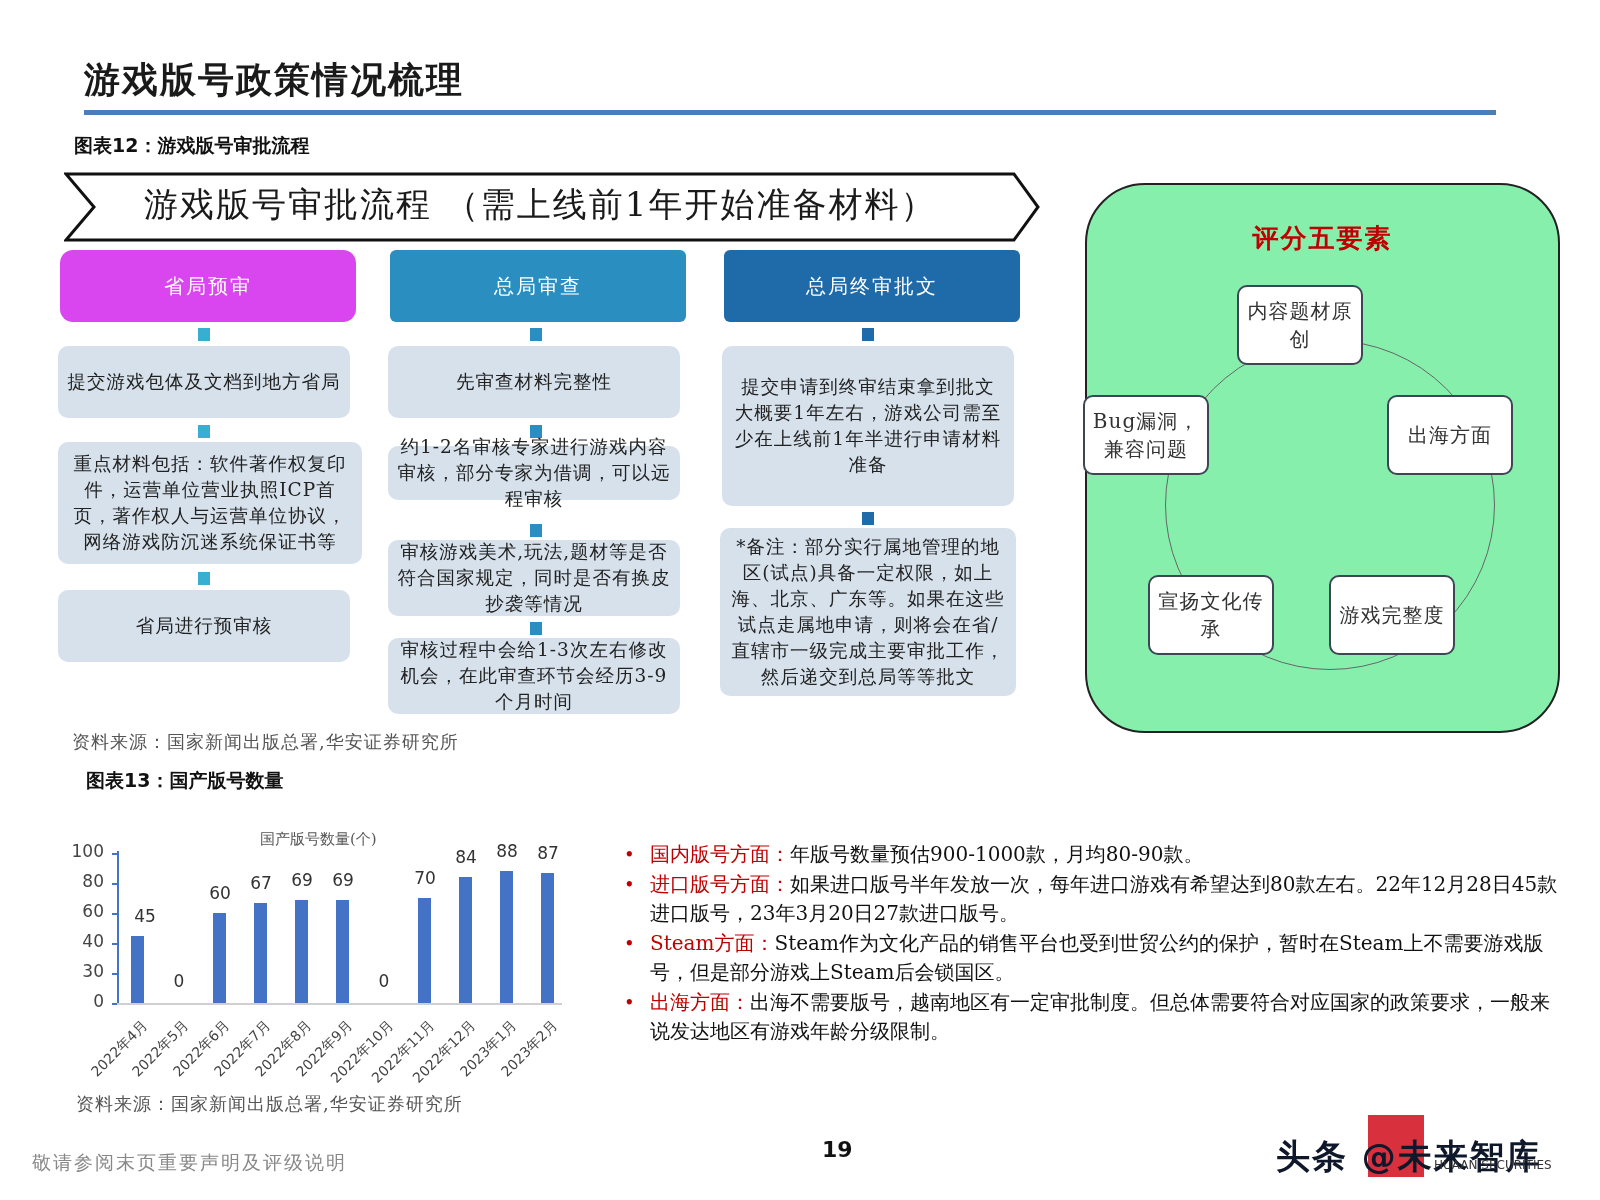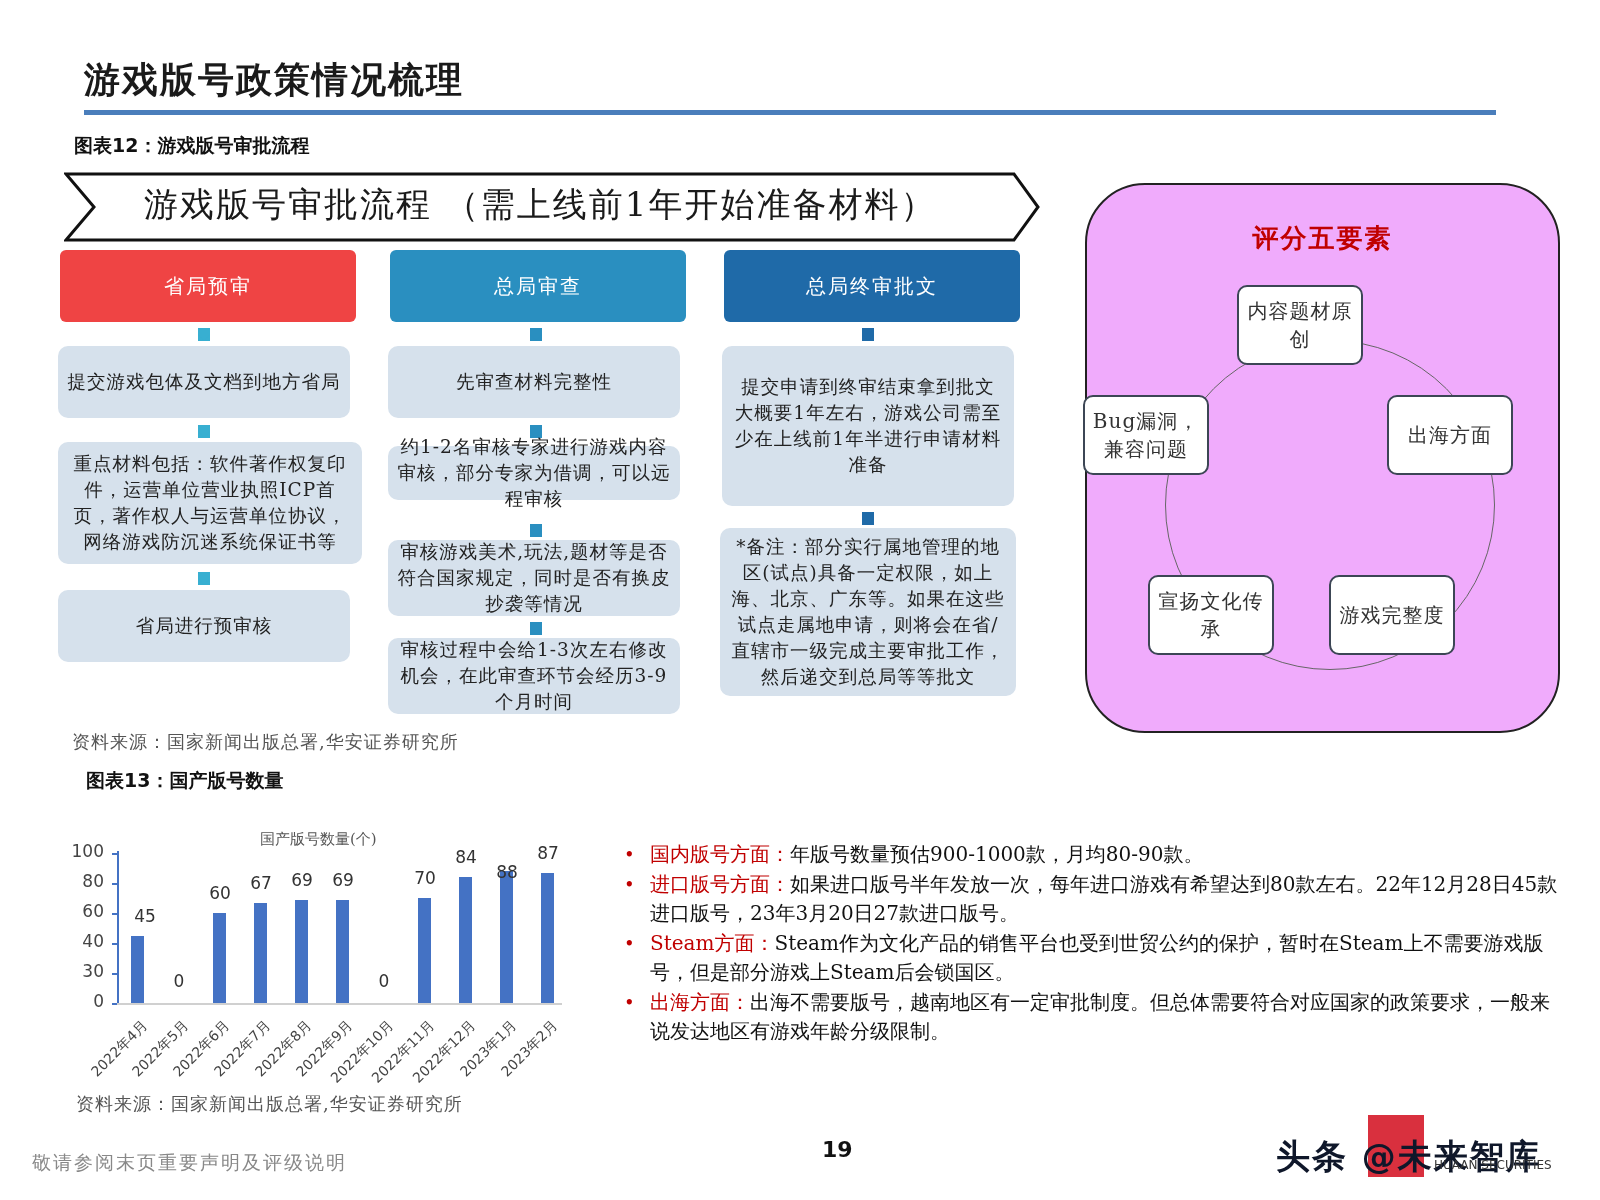--- a/index.html
+++ b/index.html
@@ -19,21 +19,21 @@
 
   
   .col { position: absolute; width: 296px; }
   .head { height: 72px; border-radius: 6px; color: #fff; font-size: 20px; display: flex; align-items: center; justify-content: center; letter-spacing: 2px; }
   .step { position: absolute; background: #d6e1ec; border-radius: 10px; font-size: 18.5px; line-height: 26px; color: #222; display: flex; align-items: center; justify-content: center; text-align: center; padding: 0 8px; letter-spacing: 1px; }
   .arrow { position: absolute; width: 12px; height: 13px; }
   .arrow::before { content: ""; position: absolute; left: 2px; top: 0; width: 8px; height: 6px; background: inherit; }
   .arrow::after { content: ""; position: absolute; left: 0; top: 6px; border-left: 6px solid transparent; border-right: 6px solid transparent; border-top: 7px solid; border-top-color: inherit; }
 
   
-  .score-panel { position: absolute; left: 1085px; top: 183px; width: 475px; height: 550px; background: #f0abfc; border: 2px solid #222; border-radius: 60px; }
+  .score-panel { position: absolute; left: 1085px; top: 183px; width: 475px; height: 550px; background: #86efac; border: 2px solid #222; border-radius: 60px; }
   .score-title { position: absolute; left: 0; width: 100%; top: 36px; text-align: center; color: #c00000; font-weight: bold; font-size: 26px; letter-spacing: 2px; }
   .ring { position: absolute; left: 78px; top: 155px; width: 330px; height: 330px; border: 1.3px solid #666; border-radius: 50%; }
   .node { position: absolute; width: 126px; height: 80px; background: #fff; border: 2.5px solid #3c4655; border-radius: 10px; display: flex; align-items: center; justify-content: center; text-align: center; font-size: 20px; line-height: 28px; color: #333; letter-spacing: 1px; }
   .chart-title { position: absolute; left: 200px; top: 10px; font-size: 15px; color: #555; }
   .y-axis { position: absolute; left: 117px; top: 848px; width: 2px; height: 156px; background: #4472c4; }
   .y-tick { position: absolute; left: 112px; width: 5px; height: 1.5px; background: #4472c4; }
   .y-label { position: absolute; width: 44px; text-align: right; font-family: "DejaVu Sans", "Liberation Sans", sans-serif; font-size: 17px; color: #444; }
   .x-axis { position: absolute; left: 117px; top: 1003px; width: 445px; height: 1.5px; background: #d0d0d0; }
   .bar { position: absolute; width: 13px; background: #4472c4; }
   .bar-val { position: absolute; width: 40px; text-align: center; font-family: "DejaVu Sans", "Liberation Sans", sans-serif; font-size: 17px; color: #333; }
@@ -60,21 +60,21 @@
 <div class="fig-caption" style="left:74px; top:133px;">图表12：游戏版号审批流程</div>
 
 <div class="banner">
   <svg width="976" height="70">
     <polygon points="2,2 950,2 974,35 950,68 2,68 30,35" fill="#ffffff" stroke="#111" stroke-width="3"></polygon>
   </svg>
   <div class="banner-text">游戏版号审批流程 （需上线前1年开始准备材料）</div>
 </div>
 
 <div class="col" style="left:60px; top:250px;">
-  <div class="head" style="background:#ef4444;">省局预审</div>
+  <div class="head" style="background:#d946ef;border-radius:13px;">省局预审</div>
 </div>
 <div class="arrow" style="left:198px; top:328px; background:#38afd1; border-top-color:#38afd1; color:#38afd1;"></div>
 <div class="step" style="left:58px; top:346px; width:292px; height:72px;">提交游戏包体及文档到地方省局</div>
 <div class="arrow" style="left:198px; top:425px; background:#38afd1; border-top-color:#38afd1;"></div>
 <div class="step" style="left:58px; top:442px; width:304px; height:122px;">重点材料包括：软件著作权复印件，运营单位营业执照ICP首页，著作权人与运营单位协议，网络游戏防沉迷系统保证书等</div>
 <div class="arrow" style="left:198px; top:572px; background:#38afd1; border-top-color:#38afd1;"></div>
 <div class="step" style="left:58px; top:590px; width:292px; height:72px;">省局进行预审核</div>
 
 <div class="col" style="left:390px; top:250px;">
   <div class="head" style="background:#2a8fc0;">总局审查</div>
@@ -146,21 +146,21 @@
     <div class="x-label" style="left:244px; top:1017px; width:100px;">2022年9月</div>
     <div class="bar-val" style="left:364px; top:971px;">0</div>
     <div class="x-label" style="left:285px; top:1017px; width:100px;">2022年10月</div>
     <div class="bar" style="left:418px; top:898px; height:105px;"></div>
     <div class="bar-val" style="left:405px; top:868px;">70</div>
     <div class="x-label" style="left:326px; top:1017px; width:100px;">2022年11月</div>
     <div class="bar" style="left:459px; top:877px; height:126px;"></div>
     <div class="bar-val" style="left:446px; top:847px;">84</div>
     <div class="x-label" style="left:367px; top:1017px; width:100px;">2022年12月</div>
     <div class="bar" style="left:500px; top:871px; height:132px;"></div>
-    <div class="bar-val" style="left:487px; top:841px;margin-top:21px;">88</div>
+    <div class="bar-val" style="left:487px; top:841px;">88</div>
     <div class="x-label" style="left:408px; top:1017px; width:100px;">2023年1月</div>
     <div class="bar" style="left:541px; top:872.5px; height:130.5px;"></div>
     <div class="bar-val" style="left:528px; top:842.5px;">87</div>
     <div class="x-label" style="left:449px; top:1017px; width:100px;">2023年2月</div>
   </div>
 
 <ul class="bullets">
   <li><span class="key">国内版号方面：</span><span>年版号数量预估900-1000款，月均80-90款。</span></li>
   <li><span class="key">进口版号方面：</span><span>如果进口版号半年发放一次，每年进口游戏有希望达到80款左右。22年12月28日45款进口版号，23年3月20日27款进口版号。</span></li>
   <li><span class="key">Steam方面：</span><span>Steam作为文化产品的销售平台也受到世贸公约的保护，暂时在Steam上不需要游戏版号，但是部分游戏上Steam后会锁国区。</span></li>

